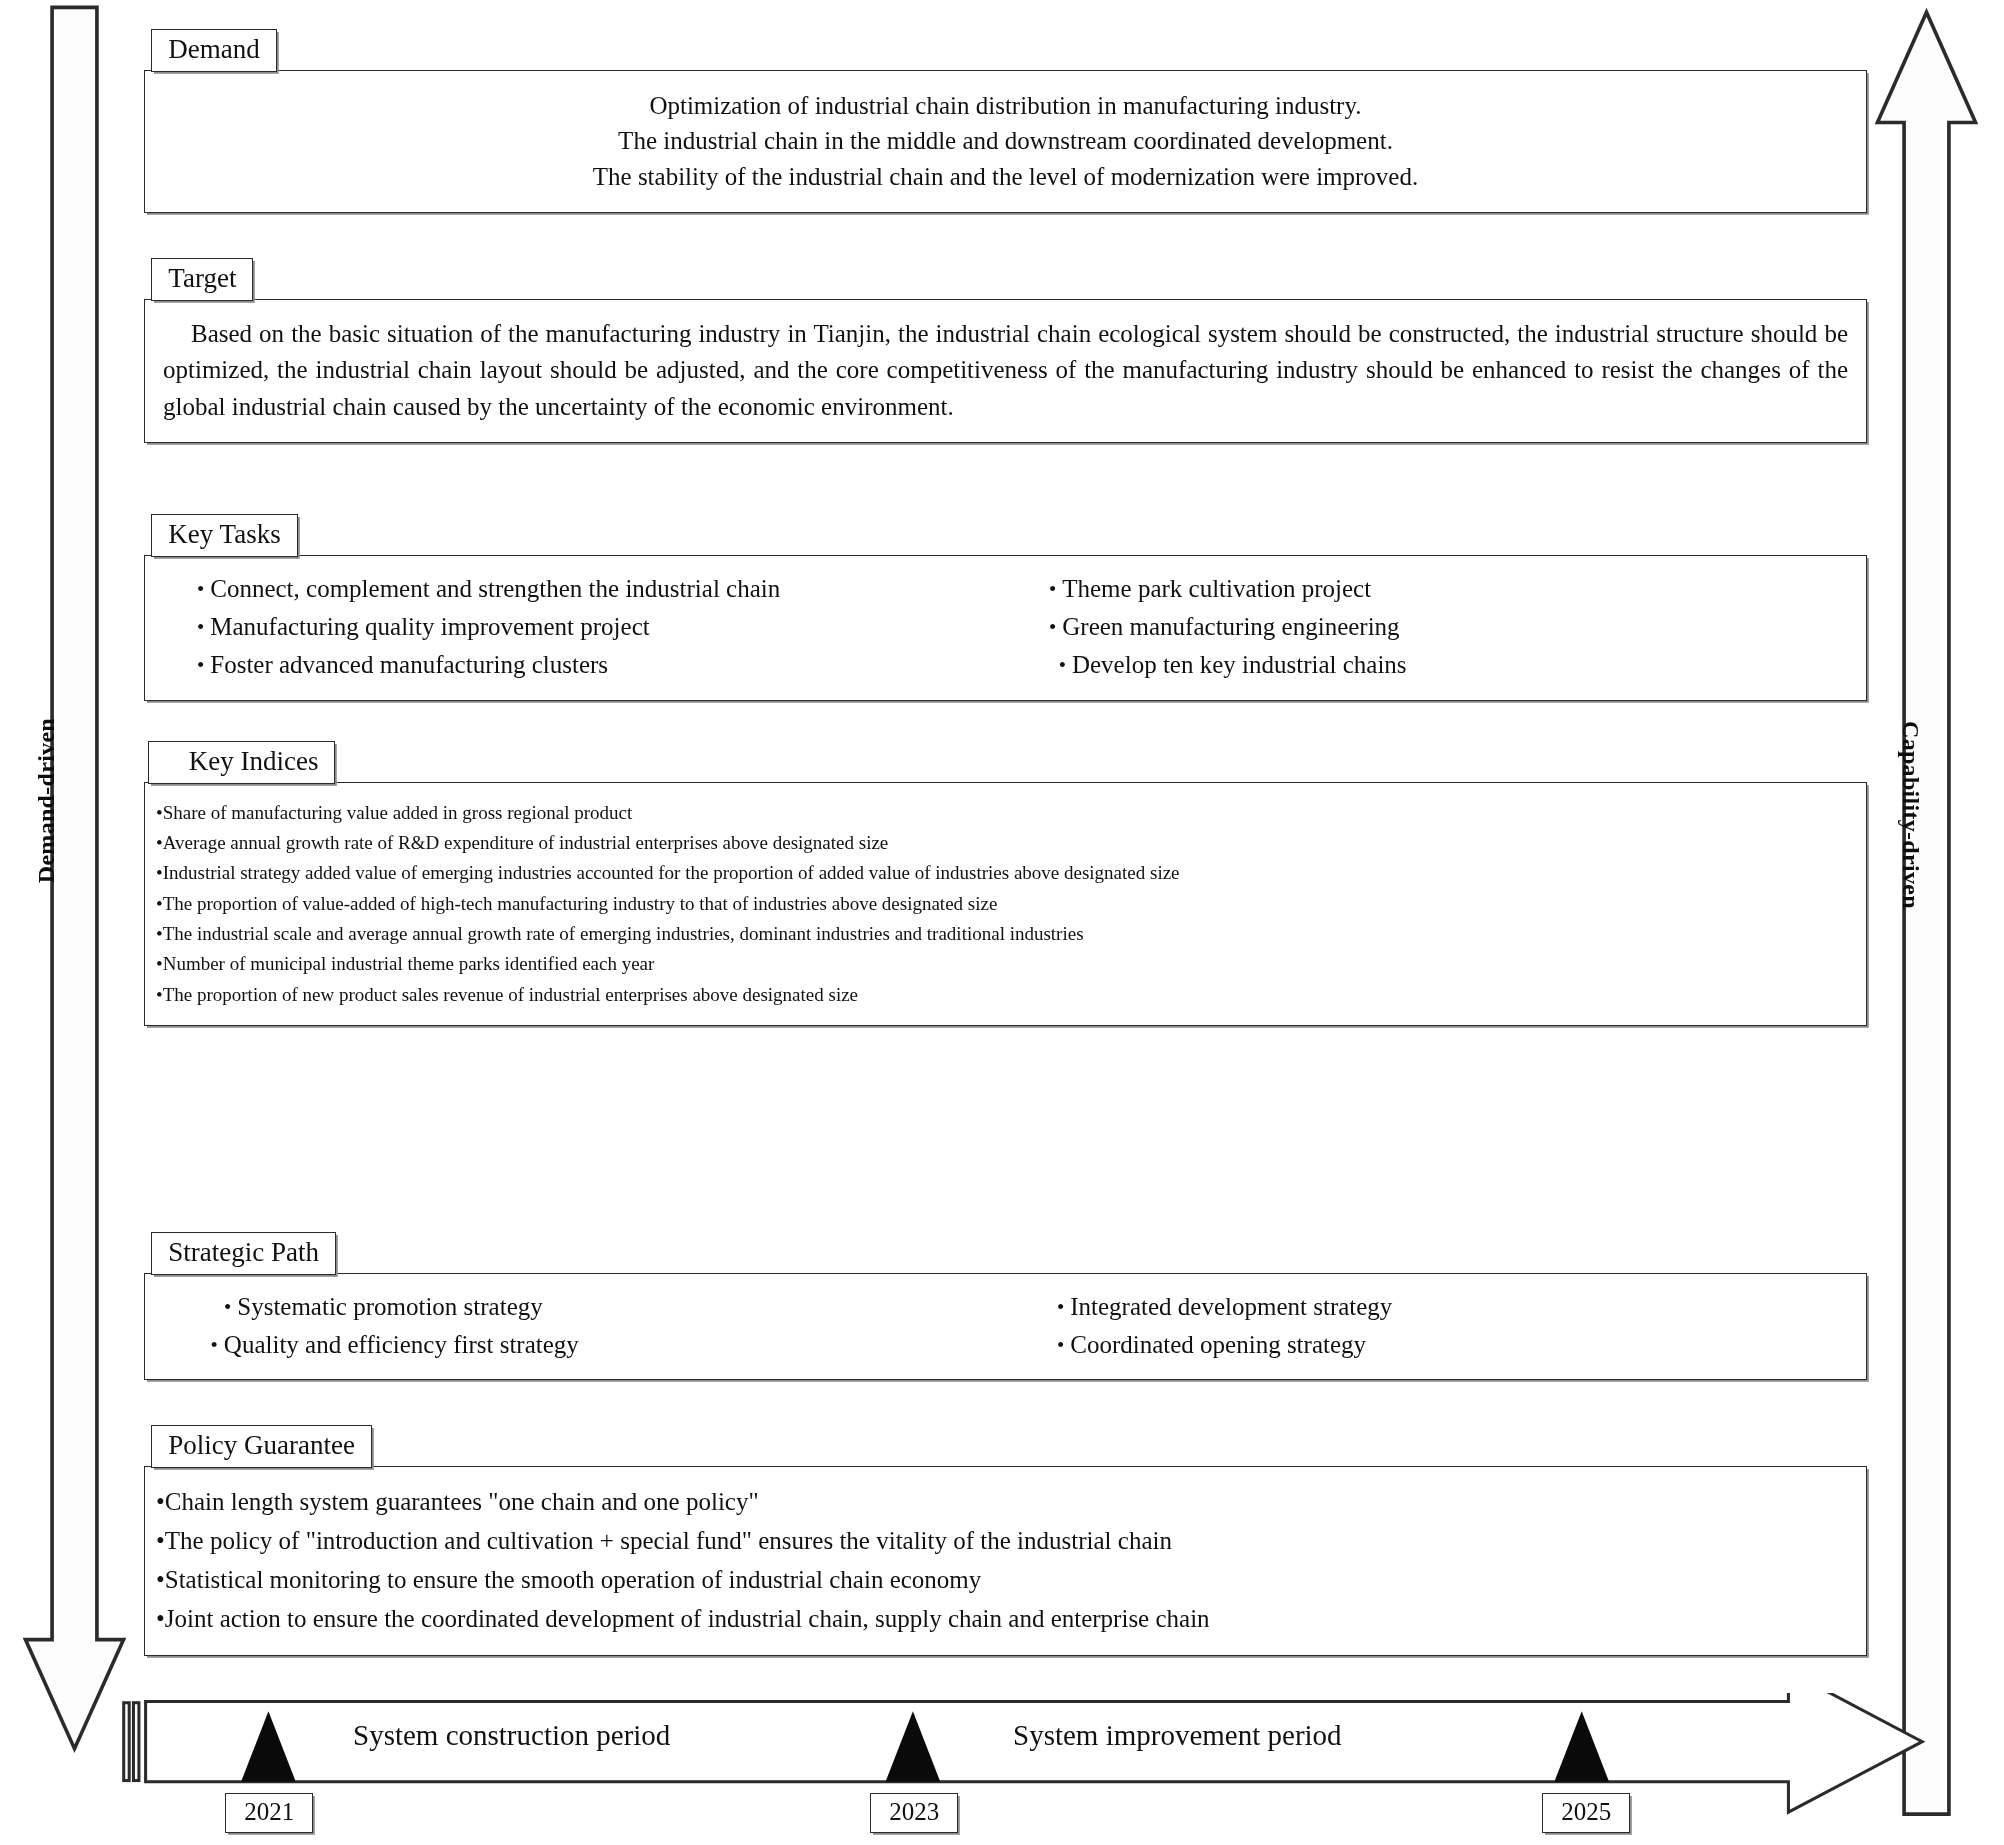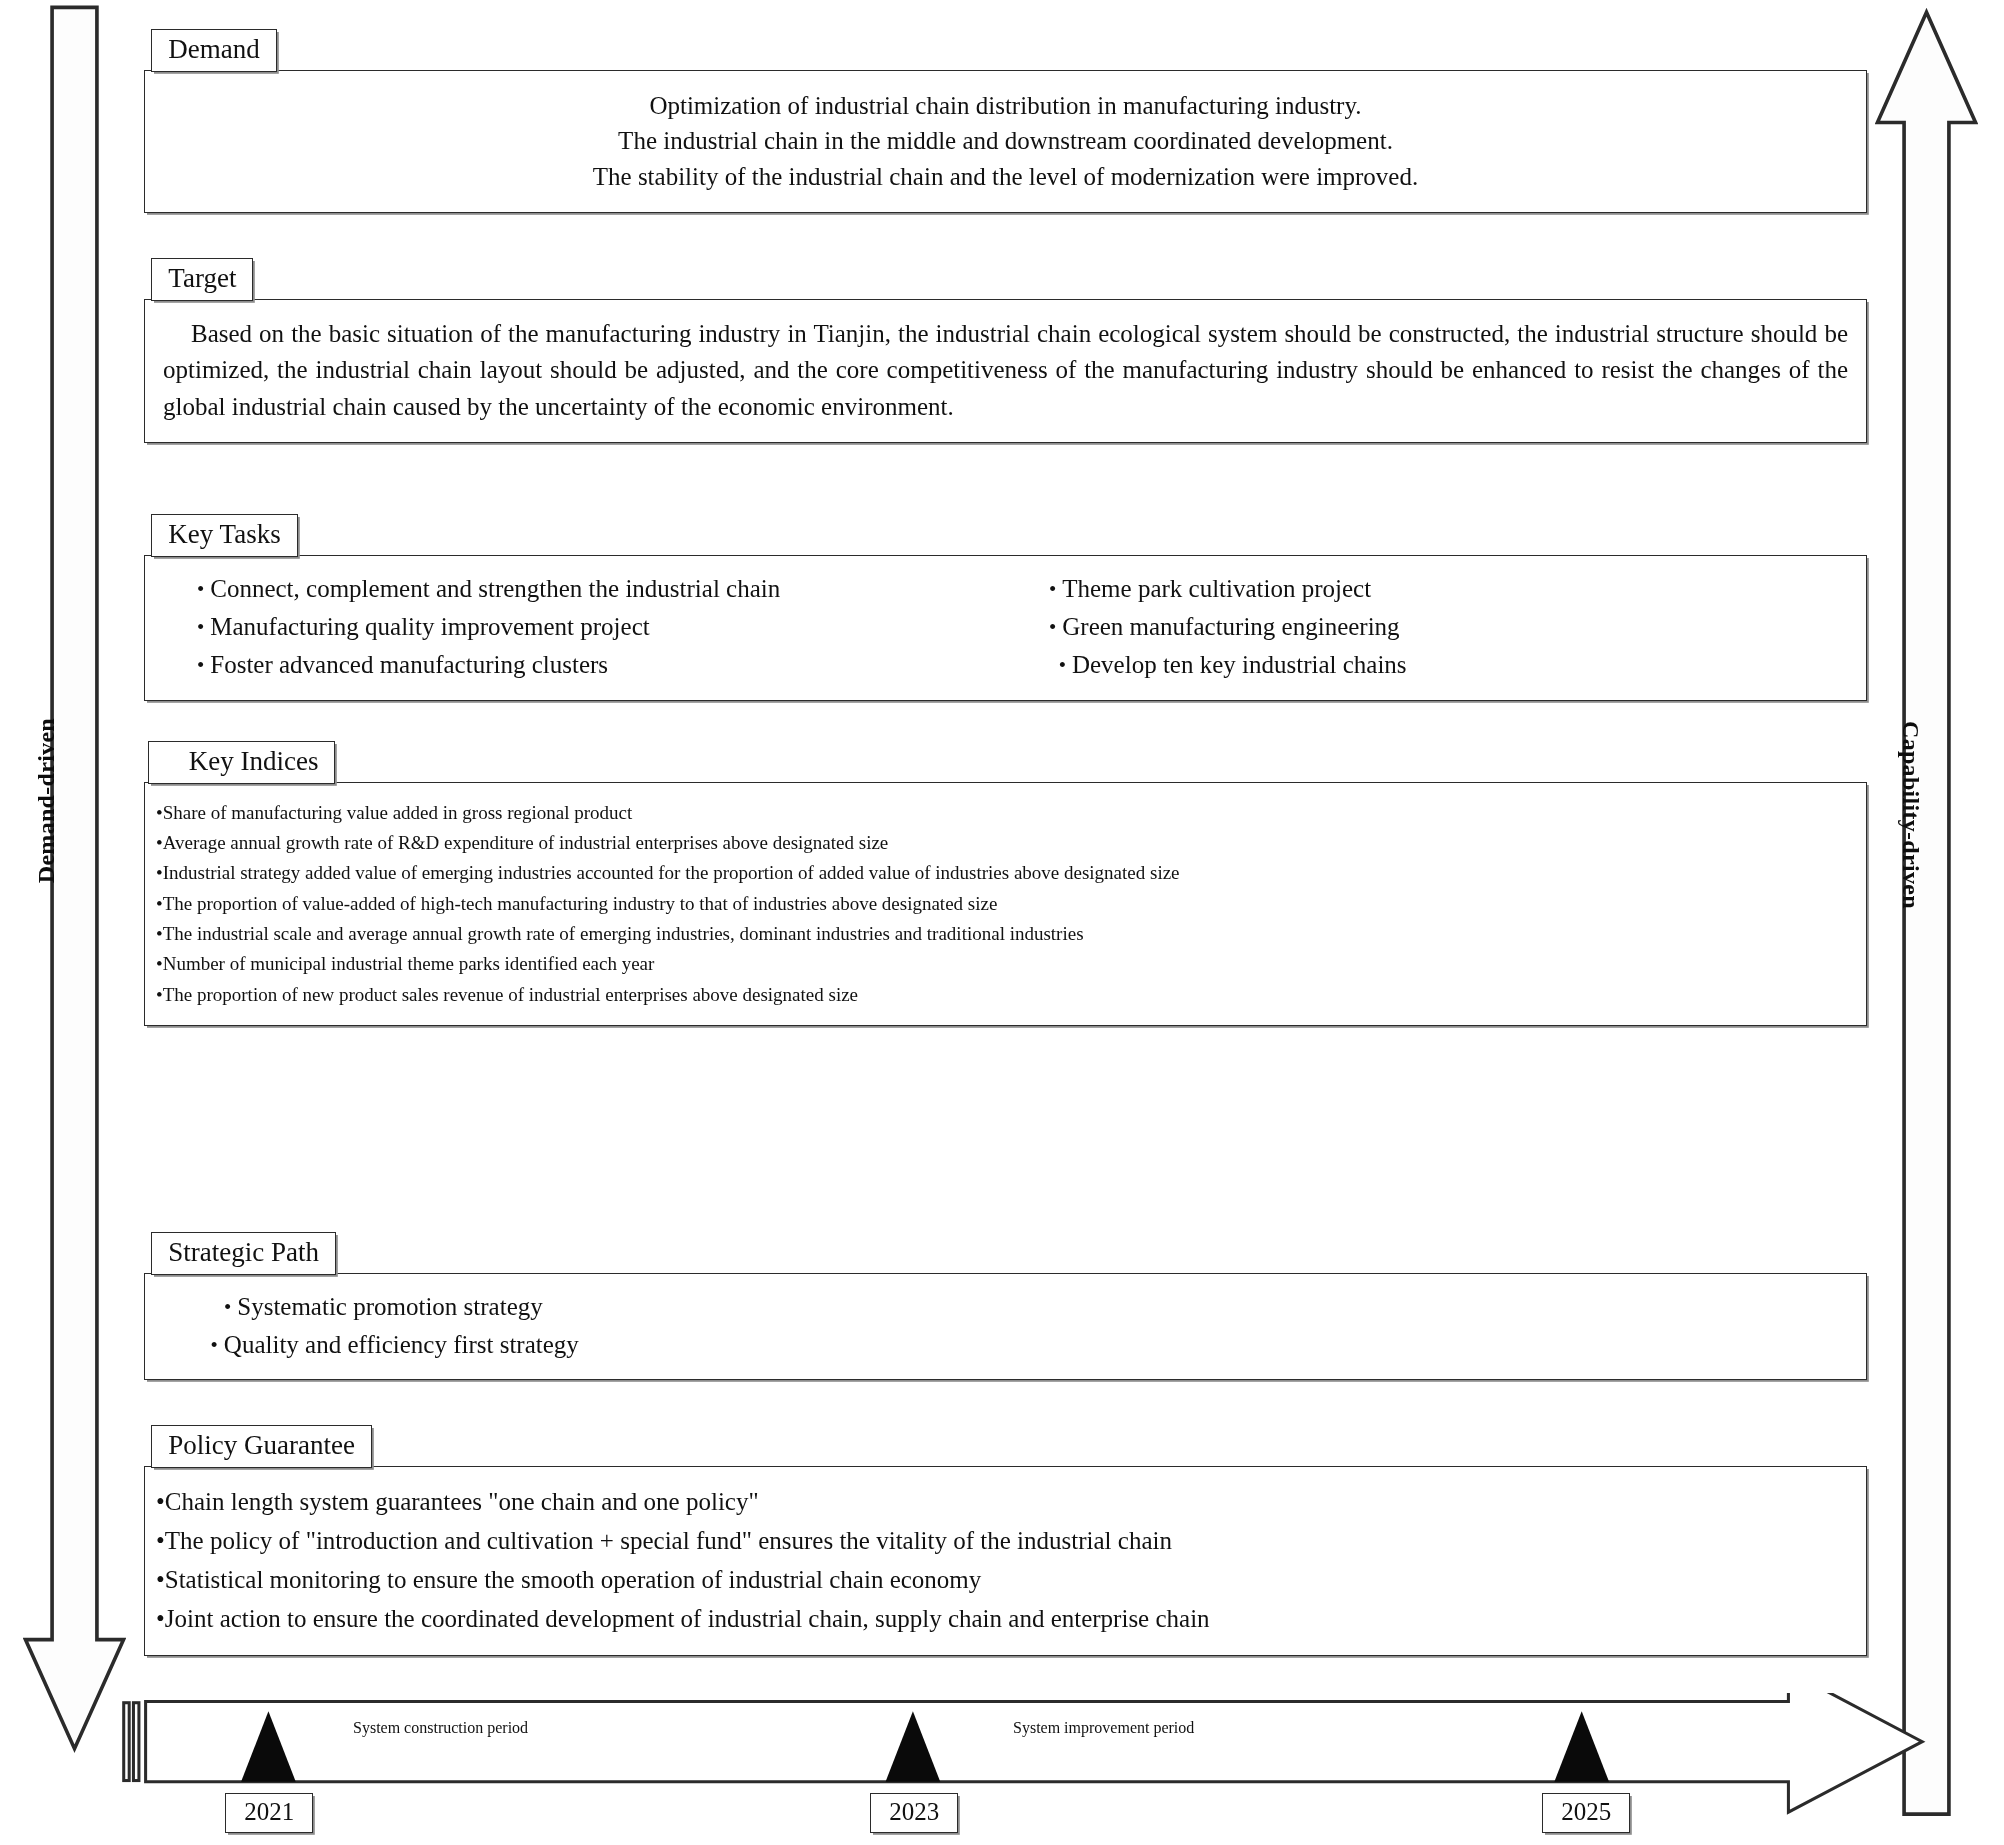--- a/index.html
+++ b/index.html
@@ -132,21 +132,21 @@
   #timeline-wrap {
     position: absolute;
     left: 122px;
     top: 1693px;
     width: 1825px;
     height: 152px;
   }
   #timeline-wrap svg { display:block; }
   .tl-period {
     position: absolute;
-    font-size: 16px;
+    font-size: 29px;
     white-space: nowrap;
     color: #111;
   }
   .year-box {
     position: absolute;
     border: 1.8px solid #2b2b2b;
     box-shadow: 2.4px 2.4px 0 -0.6px #8d8d8d;
     background: #fff;
     font-size: 25px;
     padding: 4.3px 9.7px 6px 9.7px;
@@ -224,20 +224,24 @@
   </div>
 
   <div class="sect-block" style="left:0;top:1232px;width:1723px;">
     <div class="sect-tab" style="margin-left:7.3px;">Strategic Path</div>
     <div class="sect-body" style="margin-top:-1.8px;width:1723px;padding:14.6px 0 14.6px 0;">
       <div class="two-col">
         <div class="col left" style="padding-left:79px;">
           <div class="bul"><span class="dot">•</span><span>Systematic promotion strategy</span></div>
           <div class="bul" style="margin-left:-13.4px;"><span class="dot">•</span><span>Quality and efficiency first strategy</span></div>
         </div>
+        <div class="col right" style="padding-left:0px;">
+          <div class="bul"><span class="dot">•</span><span>Integrated development strategy</span></div>
+          <div class="bul"><span class="dot">•</span><span>Coordinated opening strategy</span></div>
+        </div>
       </div>
     </div>
   </div>
 
   <div class="sect-block" style="left:0;top:1425px;width:1723px;">
     <div class="sect-tab" style="margin-left:7.3px;">Policy Guarantee</div>
     <div class="sect-body" style="margin-top:-1.8px;width:1723px;padding:16px 12px 16px 11px;">
       <ul class="plist">
         <li><span class="dot">•</span><span>Chain length system guarantees "one chain and one policy"</span></li>
         <li><span class="dot">•</span><span>The policy of "introduction and cultivation + special fund" ensures the vitality of the industrial chain</span></li>

